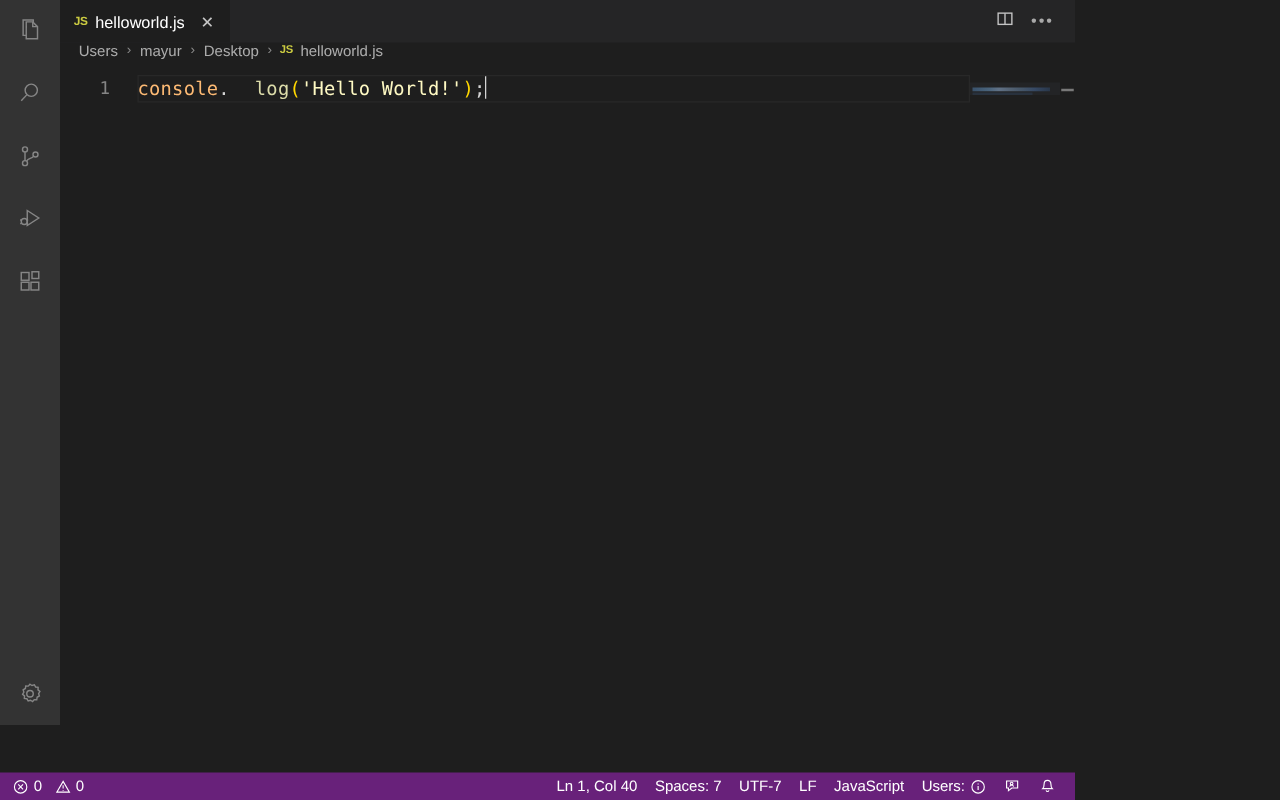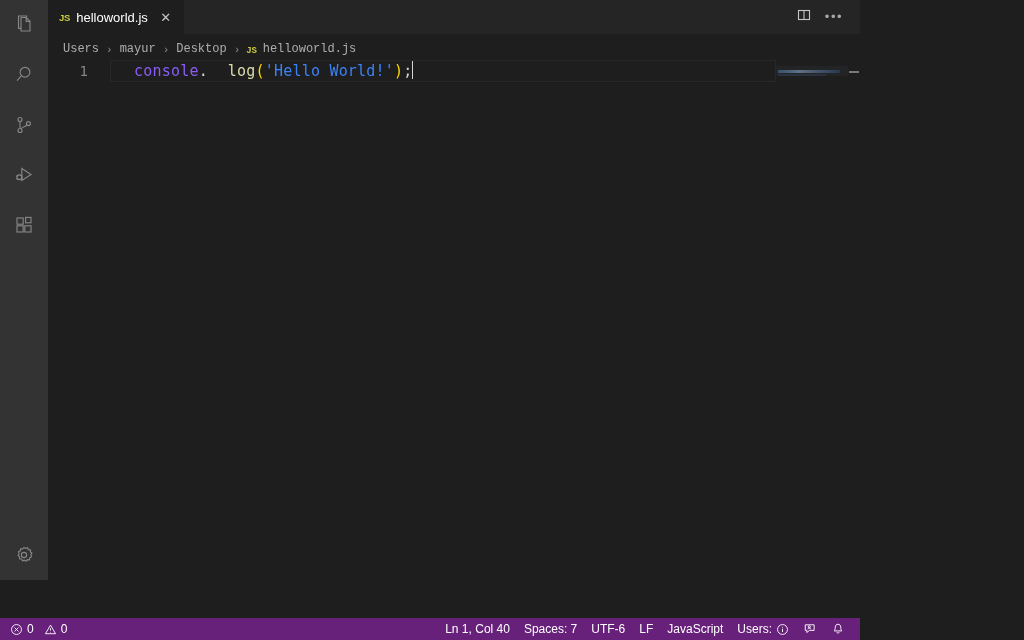--- a/index.html
+++ b/index.html
@@ -131,27 +131,26 @@
     font-size: 13px;
     line-height: 8px;
     color: #a8a8a8;
   }
 
   
   .breadcrumbs {
     height: 22px;
     flex: 0 0 22px;
     display: flex;
-    align-items: flex-end;
+    align-items: flex-start;
     padding-left: 14px;
     background: #1e1e1e;
     color: #a9a9a9;
     font-size: 12px;
     gap: 0;
-    font-family: Liberation Mono, monospace;
   }
   .crumb {
     color: #cccccc;
     opacity: .82;
     padding: 0 1px;
     white-space: nowrap;
   }
   .crumb-sep {
     color: #cccccc;
     opacity: .62;
@@ -207,25 +206,25 @@
     border: 1px solid #282828;
     box-sizing: border-box;
     pointer-events: none;
   }
   .code-text {
     position: relative;
     white-space: pre;
     line-height: 22px;
     letter-spacing: 0.2px;
   }
-  .tok-var   { color: #8b5cf6; margin-left: 24px; }
+  .tok-var   { color: #fdba74; }
   .tok-punc  { color: #d4d4d4; }
   .tok-fn    { color: #dcdcaa; margin-left: 20px; }
   .tok-paren { color: #ffd700; }
-  .tok-str   { color: #3b82f6; }
+  .tok-str   { color: #fef9c3; }
   .caret {
     display: inline-block;
     width: 1px;
     height: 18px;
     background: #d4d4d4;
     vertical-align: -3px;
     margin-left: -1px;
   }
 
   
@@ -479,21 +478,21 @@
     </div>
 
     <div class="sb-right">
       <div class="sb-item">
         <span>Ln 1, Col 40</span>
       </div>
       <div class="sb-item">
         <span>Spaces: 7</span>
       </div>
       <div class="sb-item">
-        <span>UTF-6</span>
+        <span>UTF-7</span>
       </div>
       <div class="sb-item">
         <span>LF</span>
       </div>
       <div class="sb-item">
         <span>JavaScript</span>
       </div>
       <div class="sb-item">
         <span>Users:</span>
         <span class="sb-icon">

